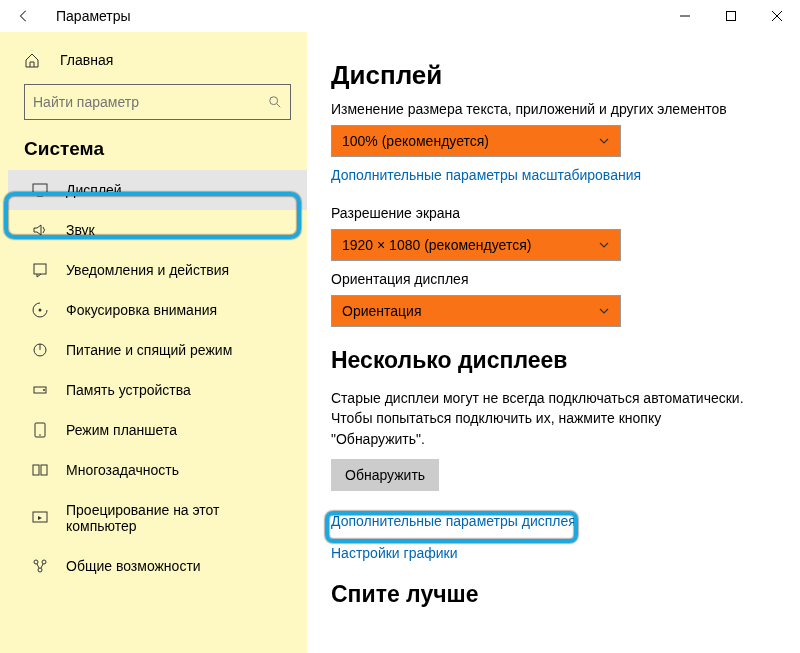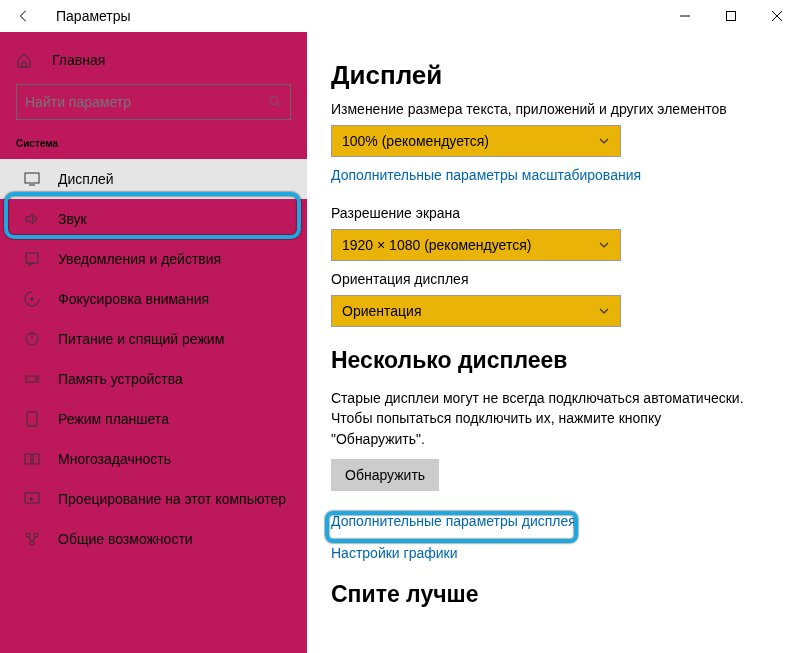--- a/index.html
+++ b/index.html
@@ -41,23 +41,23 @@
       align-items: center;
       justify-content: center;
     }
     .window-ctrl svg { width: 10px; height: 10px; }
     .body-area {
       display: flex;
       height: 621px;
     }
     .sidebar {
       width: 307px;
-      padding: 14px 0 0 0;
+      padding: 14px 0 0 8px;
       flex-shrink: 0;
-      background: #be185d;
+      background: #fef9c3;
     }
     .sidebar-home {
       display: flex;
       align-items: center;
       padding: 6px 16px;
       margin-bottom: 10px;
     }
     .sidebar-home svg { width: 16px; height: 16px; margin-right: 20px; }
     .search-box {
       margin: 0 16px 18px 16px;
@@ -70,21 +70,21 @@
     .search-box input {
       border: none;
       outline: none;
       flex: 1;
       font-size: 14px;
       background: transparent;
     }
     .search-box svg { width: 14px; height: 14px; }
     .sidebar-section-title {
       padding: 0 16px 10px 16px;
-      font-size: 10px;
+      font-size: 19px;
       font-weight: 600;
     }
     .sidebar-item {
       display: flex;
       align-items: center;
       padding: 12px 16px 12px 24px;
       cursor: pointer;
       position: relative;
     }
     .sidebar-item .icon {
@@ -128,21 +128,21 @@
       margin-bottom: 8px;
       margin-top: 6px;
     }
     .dropdown {
       border: 1px solid #999;
       width: 290px;
       height: 32px;
       display: flex;
       align-items: center;
       padding: 0 10px;
-      background: #eab308;
+      background: #f97316;
       margin-bottom: 10px;
       justify-content: space-between;
     }
     .dropdown svg { width: 12px; height: 12px; }
     .link-text {
       color: #0066b4;
       font-size: 14px;
       margin-bottom: 16px;
       display: inline-block;
     }

